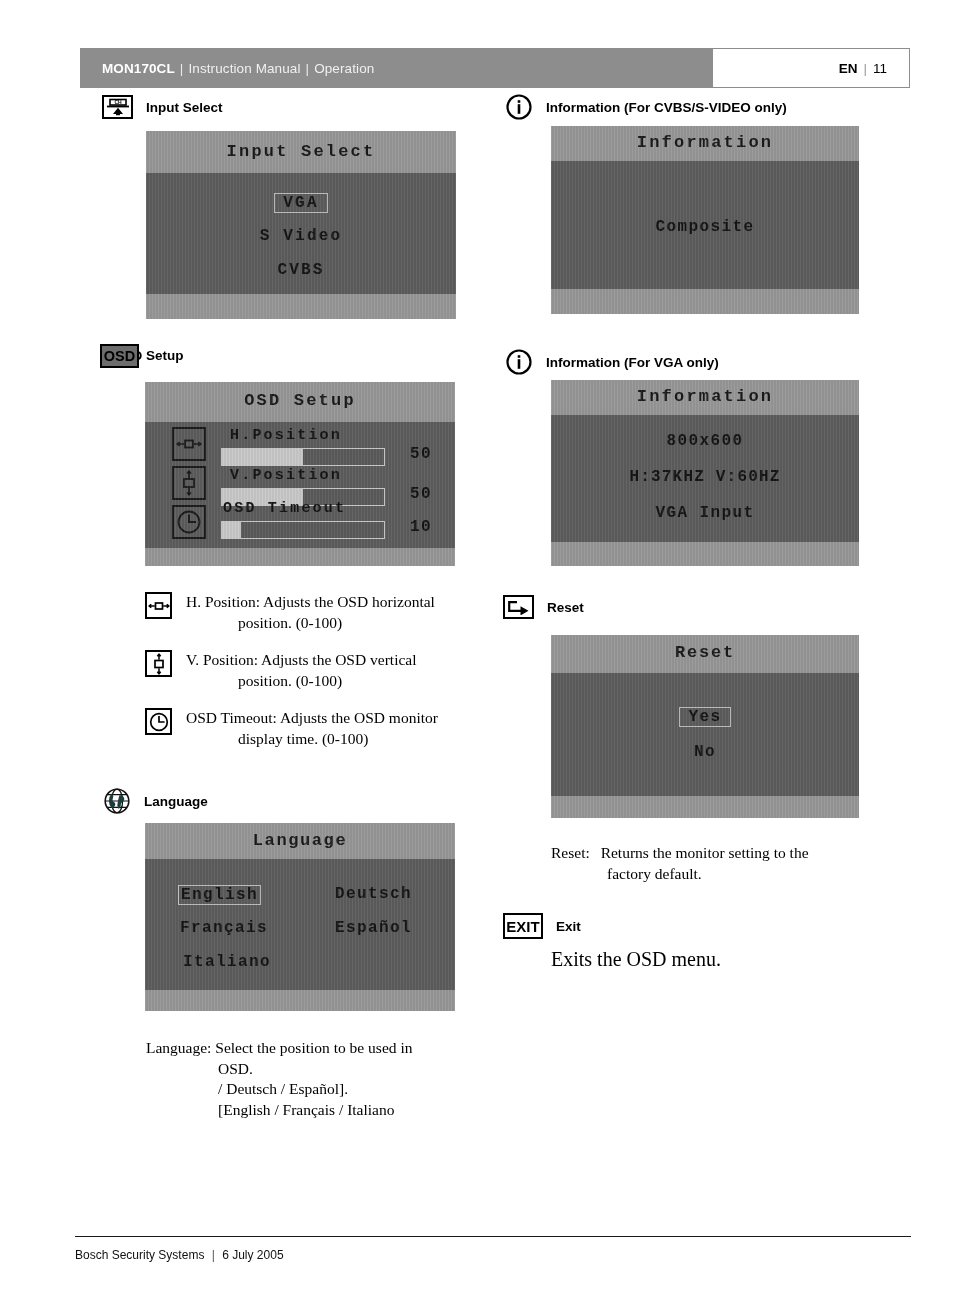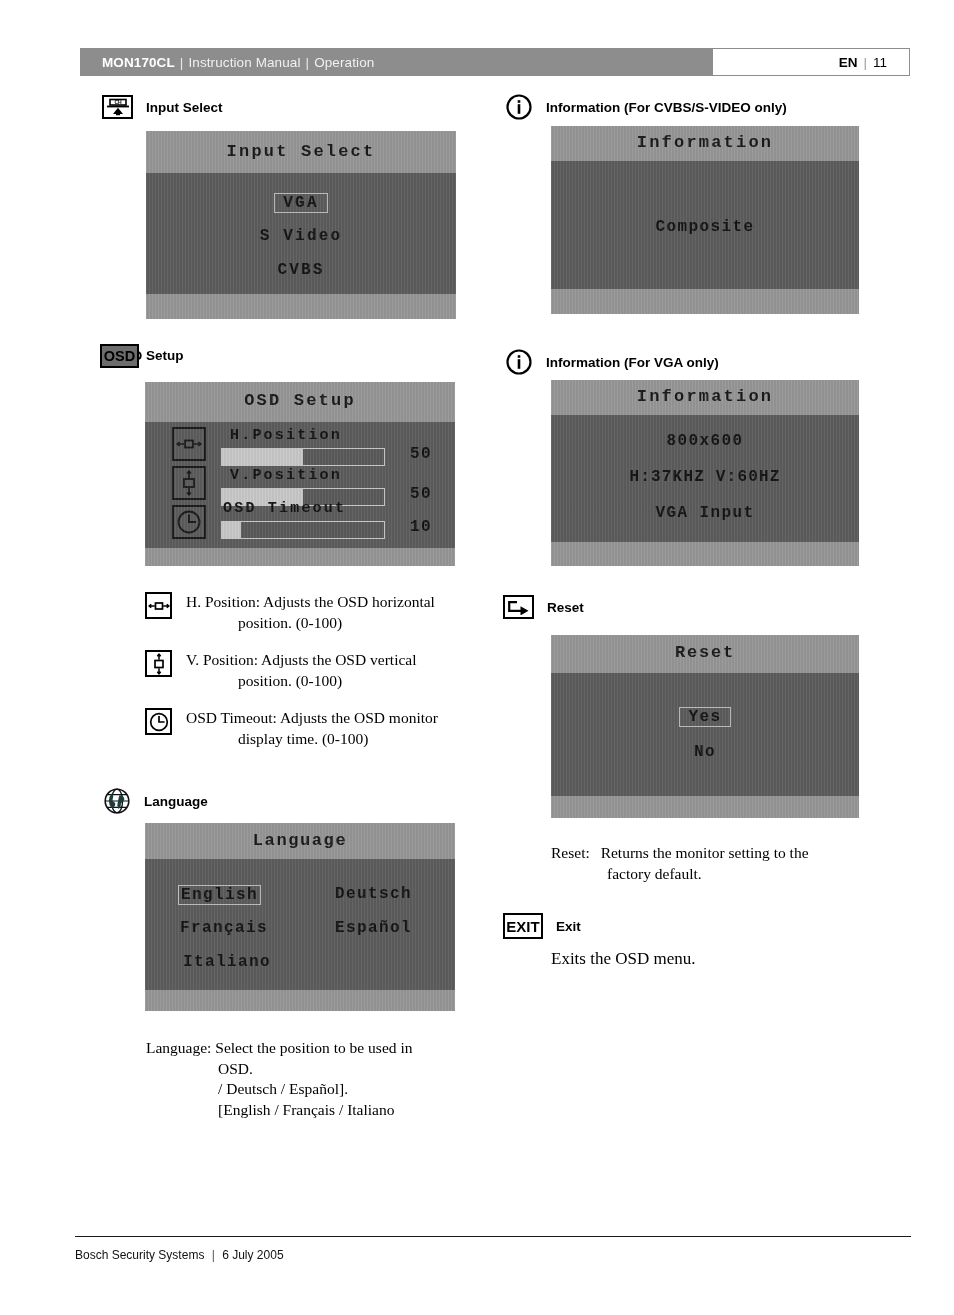--- a/index.html
+++ b/index.html
@@ -8,21 +8,21 @@
     background:#ffffff;
     font-family:"Liberation Serif", serif;
     -webkit-font-smoothing:antialiased;
     position:relative;
     overflow:hidden;
   }
   .page{position:relative;width:954px;height:1315px;}
 
   
   .header{
-    position:absolute;left:80px;top:48px;width:830px;height:28px;
+    position:absolute;left:80px;top:48px;width:830px;height:40px;
     background:#8d8d8d;
     display:flex;align-items:stretch;
   }
   .header-left{
     flex:1;display:flex;align-items:center;
     padding-left:22px;
     color:#ffffff;
     font-family:"Liberation Sans", sans-serif;
     font-size:13.5px;
     letter-spacing:.1px;
@@ -117,21 +117,21 @@
     box-sizing:border-box;background:#5a5a5a;
   }
   .slider .fill{height:100%;background:#c8c8c8;}
   .osd .val{position:absolute;font-weight:bold;letter-spacing:1.5px;}
   .osd .lbl{position:absolute;font-weight:bold;letter-spacing:2.2px;}
 
   
   .desc{
     position:absolute;
     font-family:"Liberation Serif", serif;
-    font-size:17px;line-height:20px;color:#000;
+    font-size:20px;line-height:20px;color:#000;
   }
   .desc-row{position:absolute;display:flex;align-items:flex-start;}
   .desc-row .txt{margin-left:14px;font-family:"Liberation Serif", serif;
     font-size:15.5px;line-height:20.5px;color:#000;}
   .desc-row .txt .l2{display:block;padding-left:52px;}
 
   .hang{position:absolute;font-family:"Liberation Serif", serif;
     font-size:15.5px;line-height:20.5px;color:#000;}
   .hang .ind{display:block;padding-left:56px;}
 

